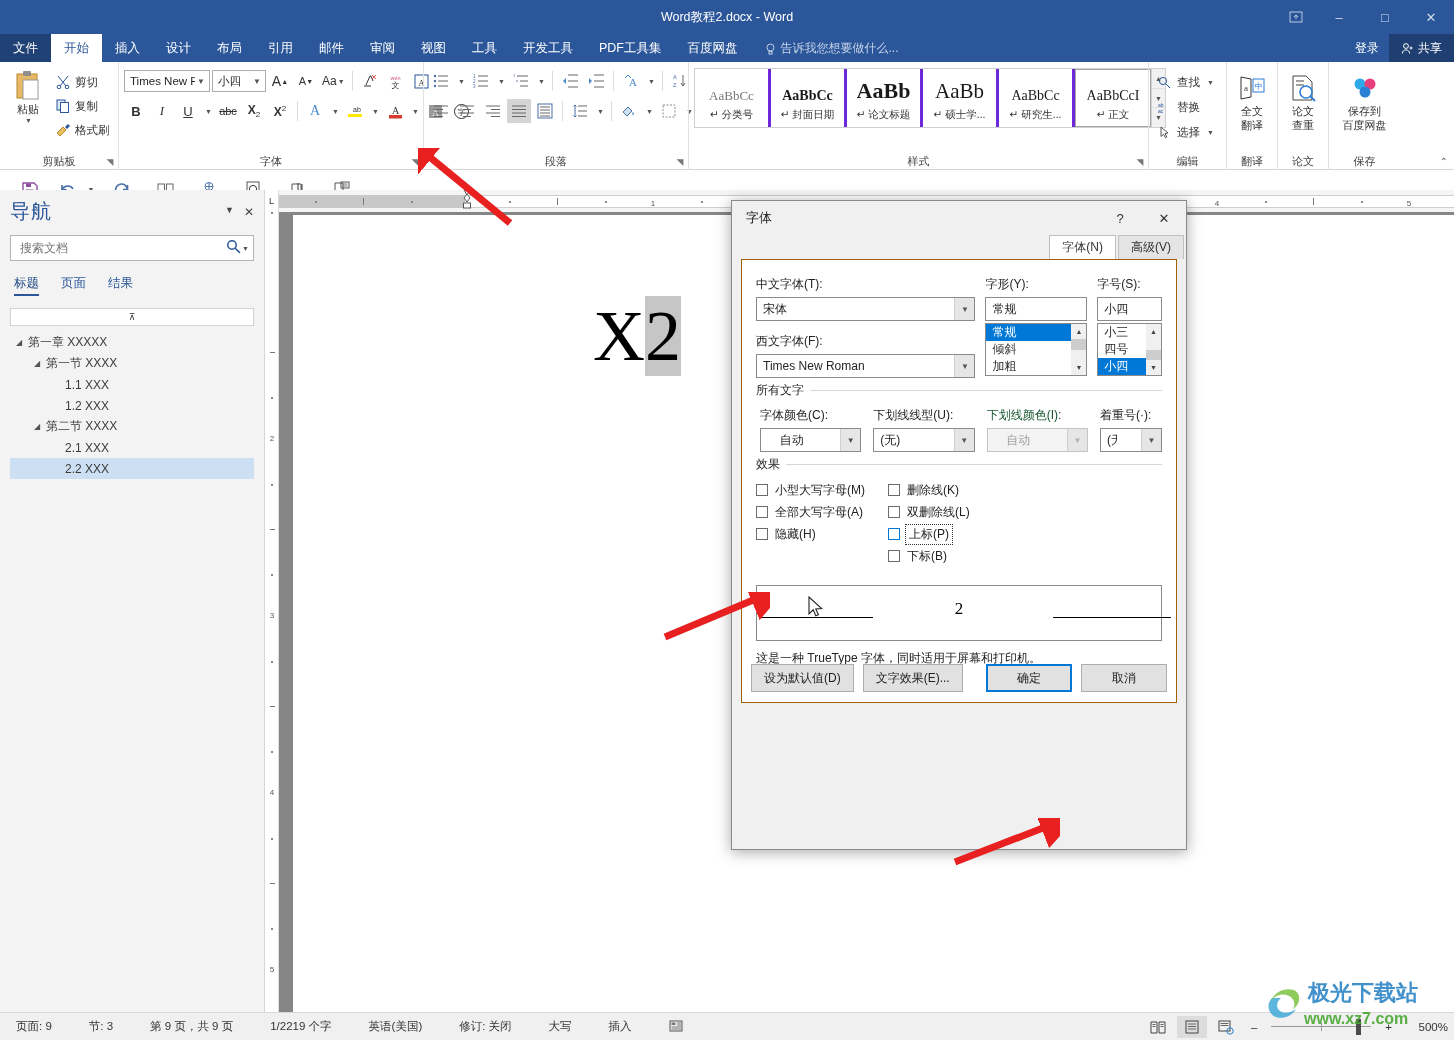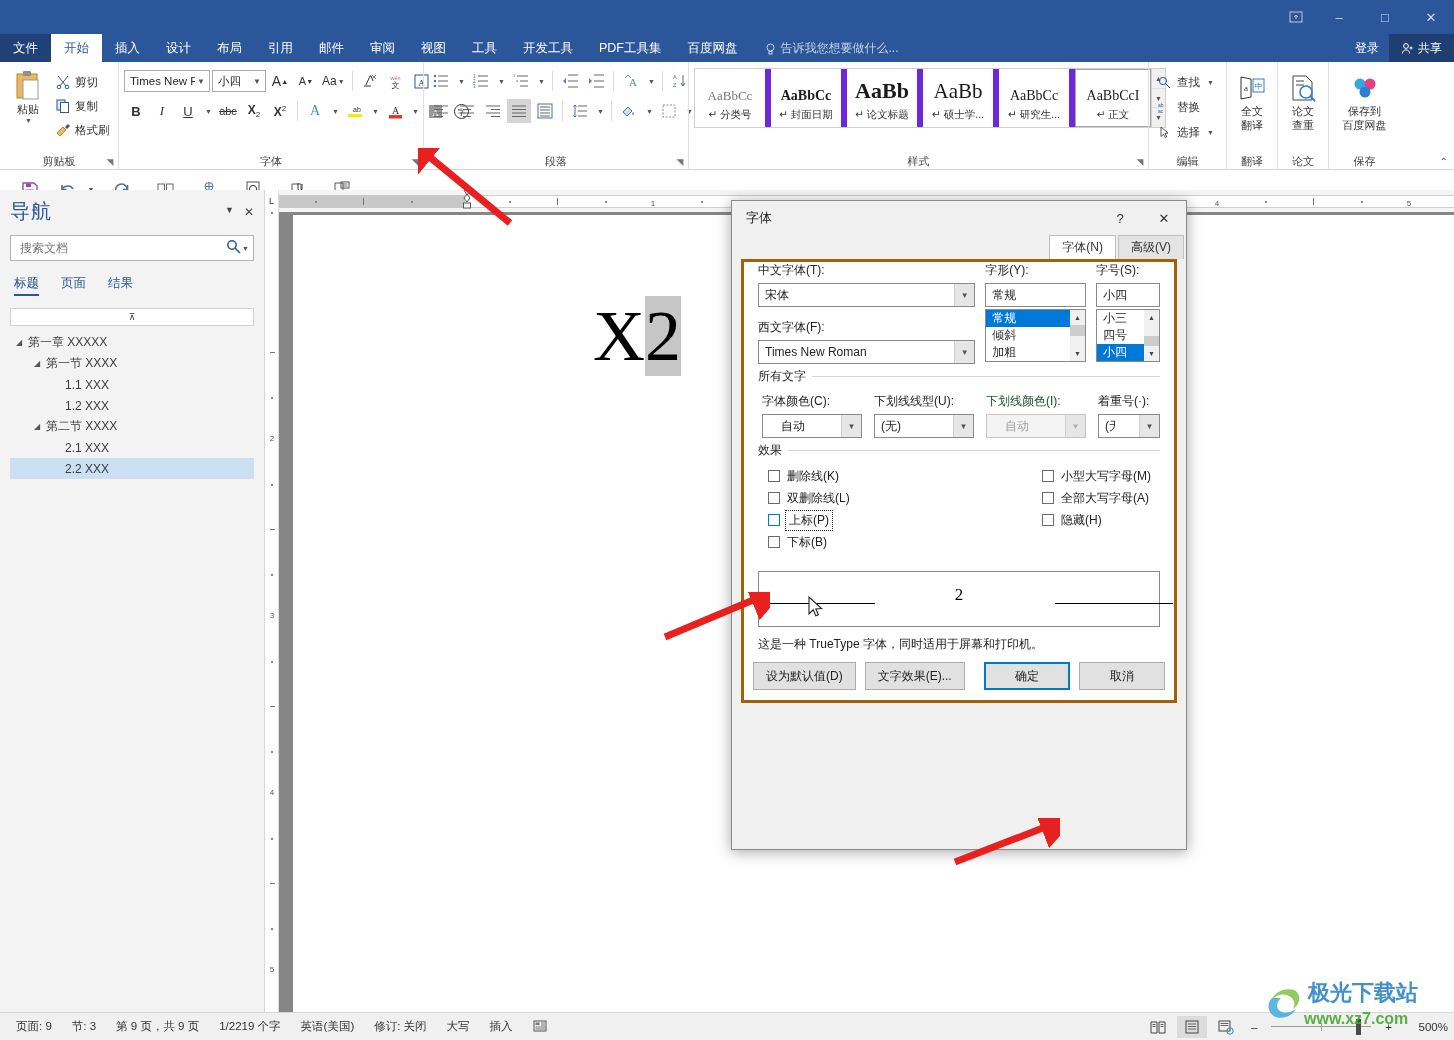--- a/index.html
+++ b/index.html
@@ -50,21 +50,21 @@
   .combo .cv{flex:1;overflow:hidden;white-space:nowrap;}
   .combo .ca{width:12px;text-align:center;color:#555;font-size:8px;}
   .btn{height:24px;min-width:24px;display:flex;align-items:center;justify-content:center;padding:0 2px;font-size:12px;color:#333;}
   .btn.sq{width:24px;}
   .btn.on{background:#d5d5d5;}
   .sep-v{width:1px;height:20px;background:#dcdcdc;margin:0 3px;}
   .carr{font-size:7px;color:#555;padding-left:1px;}
 
   
   .gallery{display:flex;border:1px solid #d0d0d0;height:60px;background:#fff;}
-  .gcell{width:76px;border-right:6px solid #6d28d9;display:flex;flex-direction:column;align-items:center;justify-content:center;background:#fff;}
+  .gcell{width:76px;border-right:3px solid #6d28d9;display:flex;flex-direction:column;align-items:center;justify-content:center;background:#fff;}
   .gcell:last-child{border-right:none;}
   .gcell.sel{border:1px solid #a6a6a6;background:#fff;box-shadow:inset 0 0 0 1px #fff;}
   .gprev{font-family:"Liberation Serif","DejaVu Serif",serif;font-size:15px;color:#1a1a1a;height:30px;display:flex;align-items:flex-end;overflow:hidden;white-space:nowrap;}
   .gname{font-size:10.5px;color:#333;margin-top:4px;white-space:nowrap;overflow:hidden;max-width:74px;text-align:center;}
   .gscroll{width:14px;border-left:1px solid #d0d0d0;display:flex;flex-direction:column;background:#f1f1f1;}
   .gscroll div{flex:1;display:flex;align-items:center;justify-content:center;font-size:7px;color:#555;border-bottom:1px solid #e0e0e0;}
 
   
   .editrow{display:flex;align-items:center;gap:6px;height:24px;font-size:11.5px;color:#333;padding:0 4px;}
   .bigbtn{width:52px;height:70px;display:flex;flex-direction:column;align-items:center;justify-content:flex-start;padding-top:4px;font-size:11px;color:#333;line-height:14px;text-align:center;}
@@ -117,21 +117,21 @@
   .indent-marks{position:absolute;left:195px;top:0;width:20px;height:22px;}
 
   
   .dlg{position:absolute;left:731px;top:200px;width:456px;height:650px;background:#f0f0f0;border:1px solid #8a8a8a;box-shadow:0 2px 14px rgba(0,0,0,.35);z-index:50;}
   .dlg-title{height:34px;display:flex;align-items:center;padding-left:14px;font-size:13px;color:#222;background:#f0f0f0;}
   .dlg-title-btns{margin-left:auto;display:flex;}
   .dlg-tb{width:44px;height:34px;display:flex;align-items:center;justify-content:center;font-size:13px;color:#333;}
   .dlg-tabs{display:flex;padding-left:10px;height:24px;align-items:flex-end;justify-content:flex-end;}
   .dtab{padding:3px 12px;font-size:12px;border:1px solid #bfbfbf;border-bottom:none;background:#e4e4e4;color:#333;margin-right:2px;}
   .dtab.active{background:#fff;border-color:#bfbfbf;position:relative;z-index:2;}
-  .dlg-panel{margin:0 9px 0 9px;background:#fff;border:3px solid #a16207;height:444px;position:relative;padding:0 14px;}
+  .dlg-panel{margin:0 9px 0 9px;background:#fff;border:1px solid #a16207;height:444px;position:relative;padding:16px 14px;}
   .lbl{font-size:12px;color:#222;margin-bottom:4px;display:block;}
   .lbl.dis{color:#14532d;}
   .fld{height:24px;border:1px solid #8a8a8a;background:#fff;display:flex;align-items:center;font-size:12px;padding-left:6px;gap:24px;}
   .fld .fv{flex:1;overflow:hidden;white-space:nowrap;}
   .fld .fa{width:20px;height:22px;background:#e6e6e6;border-left:1px solid #cfcfcf;display:flex;align-items:center;justify-content:center;font-size:8px;color:#555;}
   .fld.dis{background:#f3f3f3;color:#a0a0a0;border-color:#c4c4c4;}
   .fld.dis .fa{color:#b0b0b0;}
   .fld.ctr .fv{text-align:center;}
   .listbox{border:1px solid #8a8a8a;background:#fff;display:flex;}
   .lb-items{flex:1;}
@@ -155,38 +155,39 @@
   .dlg-btns{position:absolute;left:9px;right:9px;bottom:10px;display:flex;align-items:center;gap:9px;}
   .dbtn{height:28px;min-width:86px;border:1px solid #adadad;background:#e1e1e1;font-size:12px;color:#222;display:flex;align-items:center;justify-content:center;padding:0 12px;}
   .dbtn.def{border:2px solid #0078d7;background:#e1e1e1;}
   .spacer{flex:1;}
 
   
   .arrow{position:absolute;z-index:60;pointer-events:none;}
   .cursor-ico{position:absolute;z-index:61;}
 
   
-  .status{position:absolute;left:0;right:0;bottom:0;height:28px;background:#f0f0f0;border-top:1px solid #d8d8d8;display:flex;align-items:center;font-size:11.5px;color:#333;padding:0 6px;gap:0;}
+  .status{position:absolute;left:0;right:0;bottom:0;height:28px;background:#f0f0f0;border-top:1px solid #d8d8d8;display:flex;align-items:center;font-size:11.5px;color:#333;padding:0 6px;gap:17px;}
   .st{padding:0 10px;white-space:nowrap;}
   .st-right{margin-left:auto;display:flex;align-items:center;gap:4px;}
   .viewbtn{width:30px;height:22px;display:flex;align-items:center;justify-content:center;}
   .viewbtn.on{background:#dcdcdc;}
   .zoomslider{width:108px;height:22px;position:relative;display:flex;align-items:center;}
   .zs-track{position:absolute;left:4px;right:4px;height:1px;background:#9a9a9a;}
   .zs-mid{position:absolute;left:50%;top:7px;width:1px;height:8px;background:#9a9a9a;}
   .zs-thumb{position:absolute;right:14px;top:3px;width:5px;height:16px;background:#4a4a4a;}
   .zoomval{font-size:11.5px;color:#333;width:46px;text-align:right;}
 
   
   .wm{position:absolute;right:4px;bottom:4px;width:186px;height:62px;z-index:40;pointer-events:none;}
 </style>
 </head>
 <body>
 
 <div class="titlebar">
+  <div class="title-text">Word教程2.docx - Word</div>
   <div class="win-ctrls">
     <div class="ribbon-display">
       <svg width="14" height="14" viewBox="0 0 14 14">
           <rect x="1" y="2" width="12" height="10" fill="none" stroke="#b9c8e0"></rect>
           <path d="M7 9V5M5 7l2-2 2 2" stroke="#b9c8e0" fill="none"></path>
         </svg>
     </div>
     <div class="win-btn">–</div>
     <div class="win-btn">□</div>
     <div class="win-btn close">✕</div>
@@ -915,50 +916,50 @@
         </div>
       </div>
     </div>
 
     <div class="grpbox">
       <div class="grpbox-t">
           <span>效果</span>
           <span class="ln"></span>
         </div>
       <div style="display:flex;margin-top:6px">
+        <div style="flex:1">
+          <div class="chk">
+            <span class="cbox"></span>
+            <span>小型大写字母(M)</span>
+          </div>
+          <div class="chk">
+            <span class="cbox"></span>
+            <span>全部大写字母(A)</span>
+          </div>
+          <div class="chk">
+            <span class="cbox"></span>
+            <span>隐藏(H)</span>
+          </div>
+        </div>
         <div style="width:284px;padding-left:10px">
           <div class="chk">
             <span class="cbox"></span>
             <span>删除线(K)</span>
           </div>
           <div class="chk">
             <span class="cbox"></span>
             <span>双删除线(L)</span>
           </div>
           <div class="chk">
             <span class="cbox blue"></span>
             <span class="focusring">上标(P)</span>
           </div>
           <div class="chk">
             <span class="cbox"></span>
             <span>下标(B)</span>
-          </div>
-        </div>
-        <div style="flex:1">
-          <div class="chk">
-            <span class="cbox"></span>
-            <span>小型大写字母(M)</span>
-          </div>
-          <div class="chk">
-            <span class="cbox"></span>
-            <span>全部大写字母(A)</span>
-          </div>
-          <div class="chk">
-            <span class="cbox"></span>
-            <span>隐藏(H)</span>
           </div>
         </div>
       </div>
     </div>
 
     <div class="grpbox" style="margin-top:18px">
       <div class="preview-box" style="margin-top:8px">
         <div class="pv-line" style="left:4px;width:112px"></div>
         <div class="pv-line" style="left:296px;width:118px"></div>
         <div class="pv-num">2</div>

